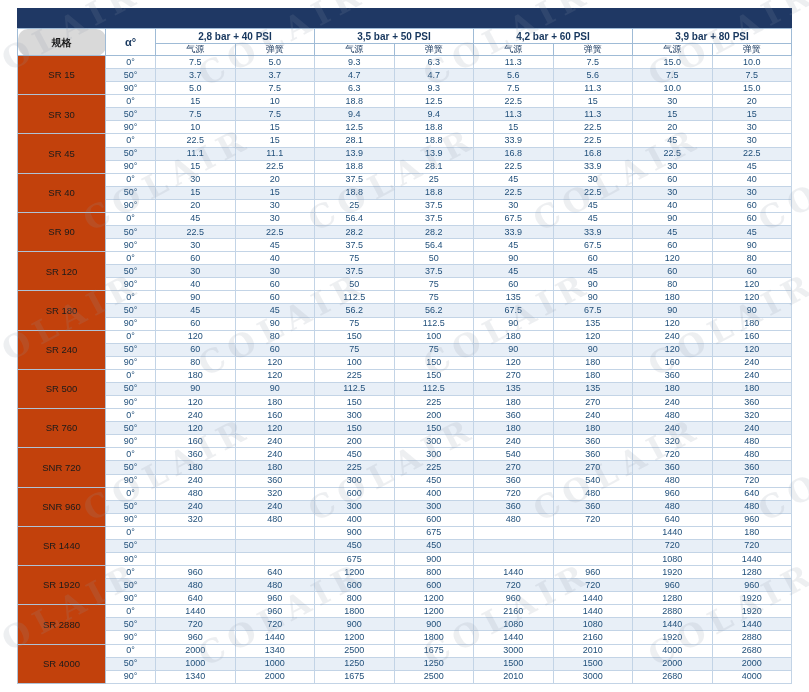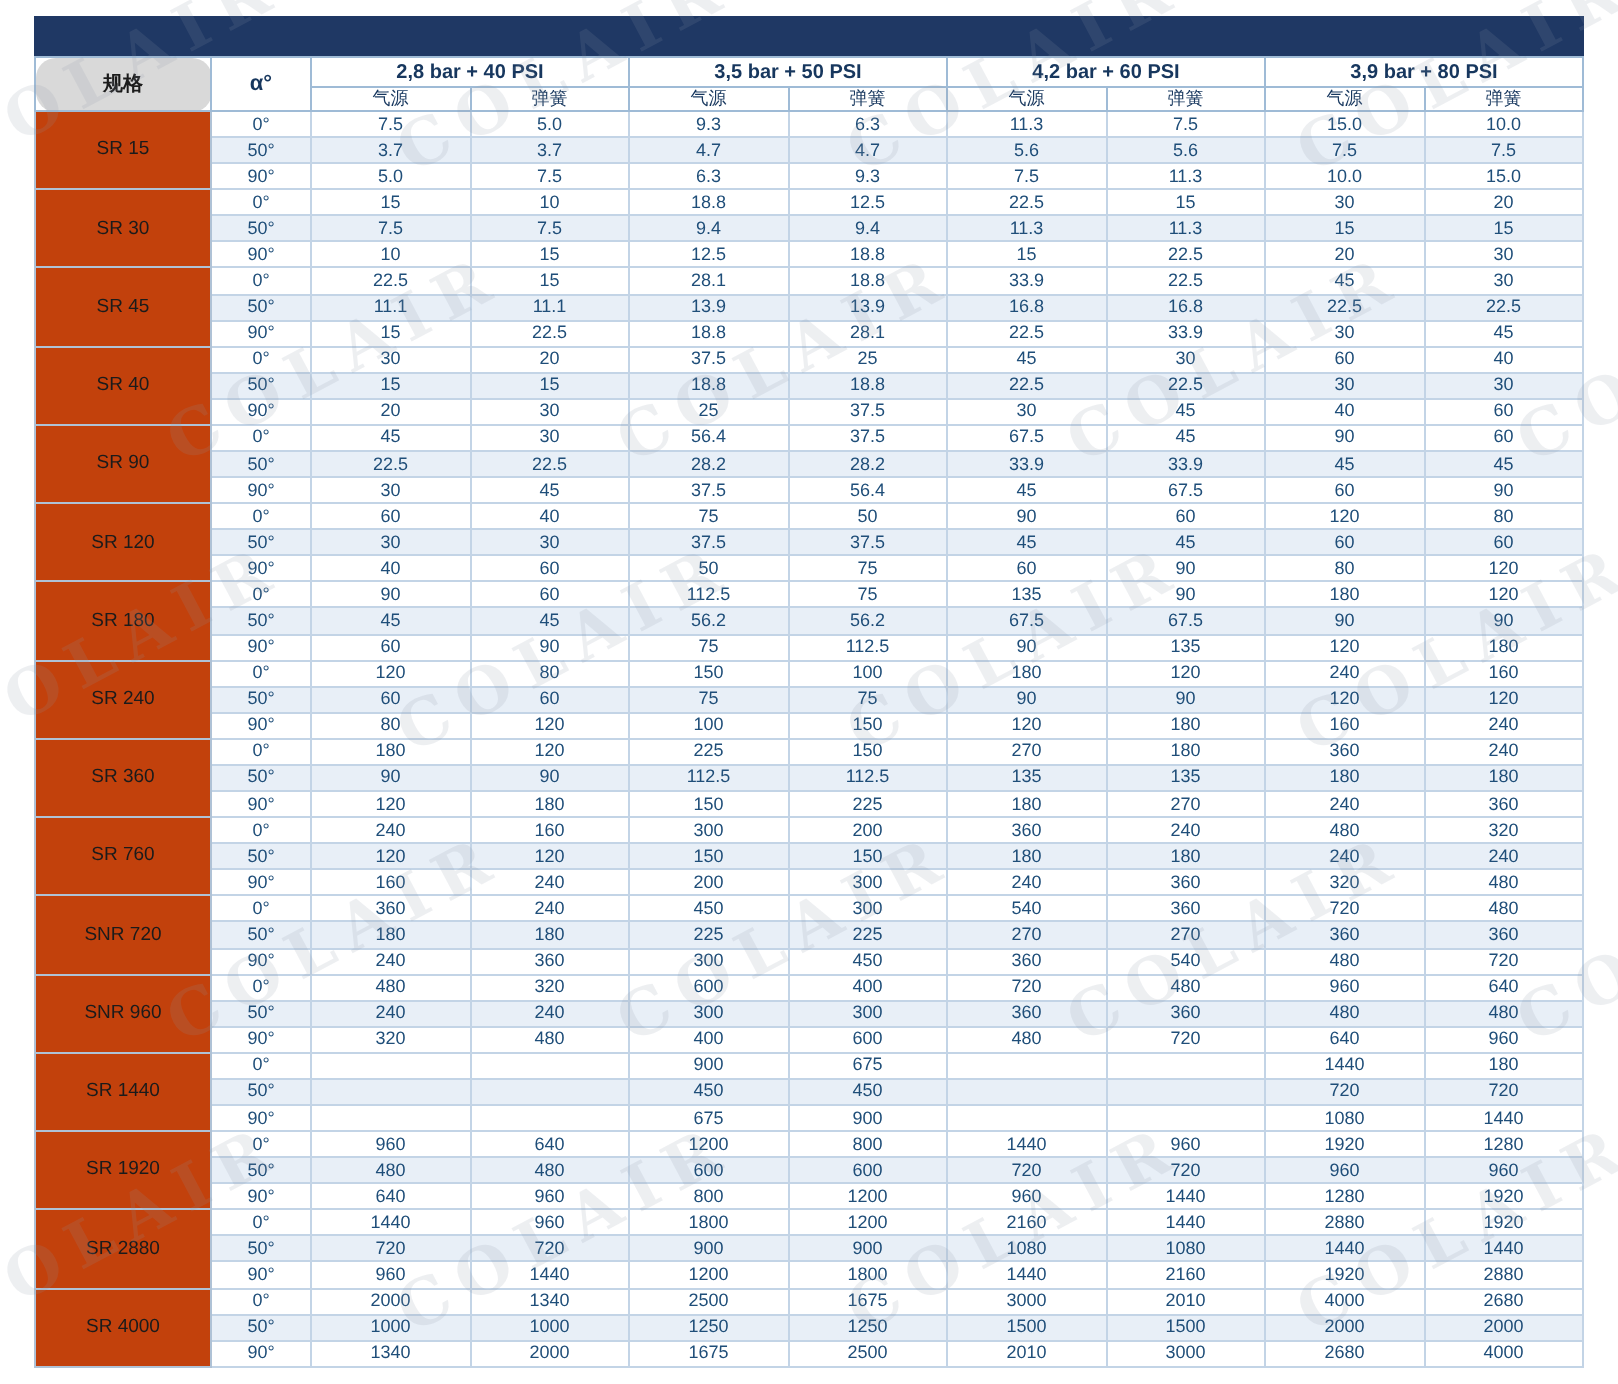--- a/index.html
+++ b/index.html
@@ -385,21 +385,21 @@
           <td class="val gb">80</td>
           <td class="val">120</td>
           <td class="val gb">100</td>
           <td class="val">150</td>
           <td class="val gb">120</td>
           <td class="val">180</td>
           <td class="val gb">160</td>
           <td class="val">240</td>
         </tr>
         <tr class="group-start">
-          <td class="spec" rowspan="3">SR 360</td>
+          <td class="spec" rowspan="3">SR 500</td>
           <td class="alpha gb">0°</td>
           <td class="val gb">180</td>
           <td class="val">120</td>
           <td class="val gb">225</td>
           <td class="val">150</td>
           <td class="val gb">270</td>
           <td class="val">180</td>
           <td class="val gb">360</td>
           <td class="val">240</td>
         </tr>

